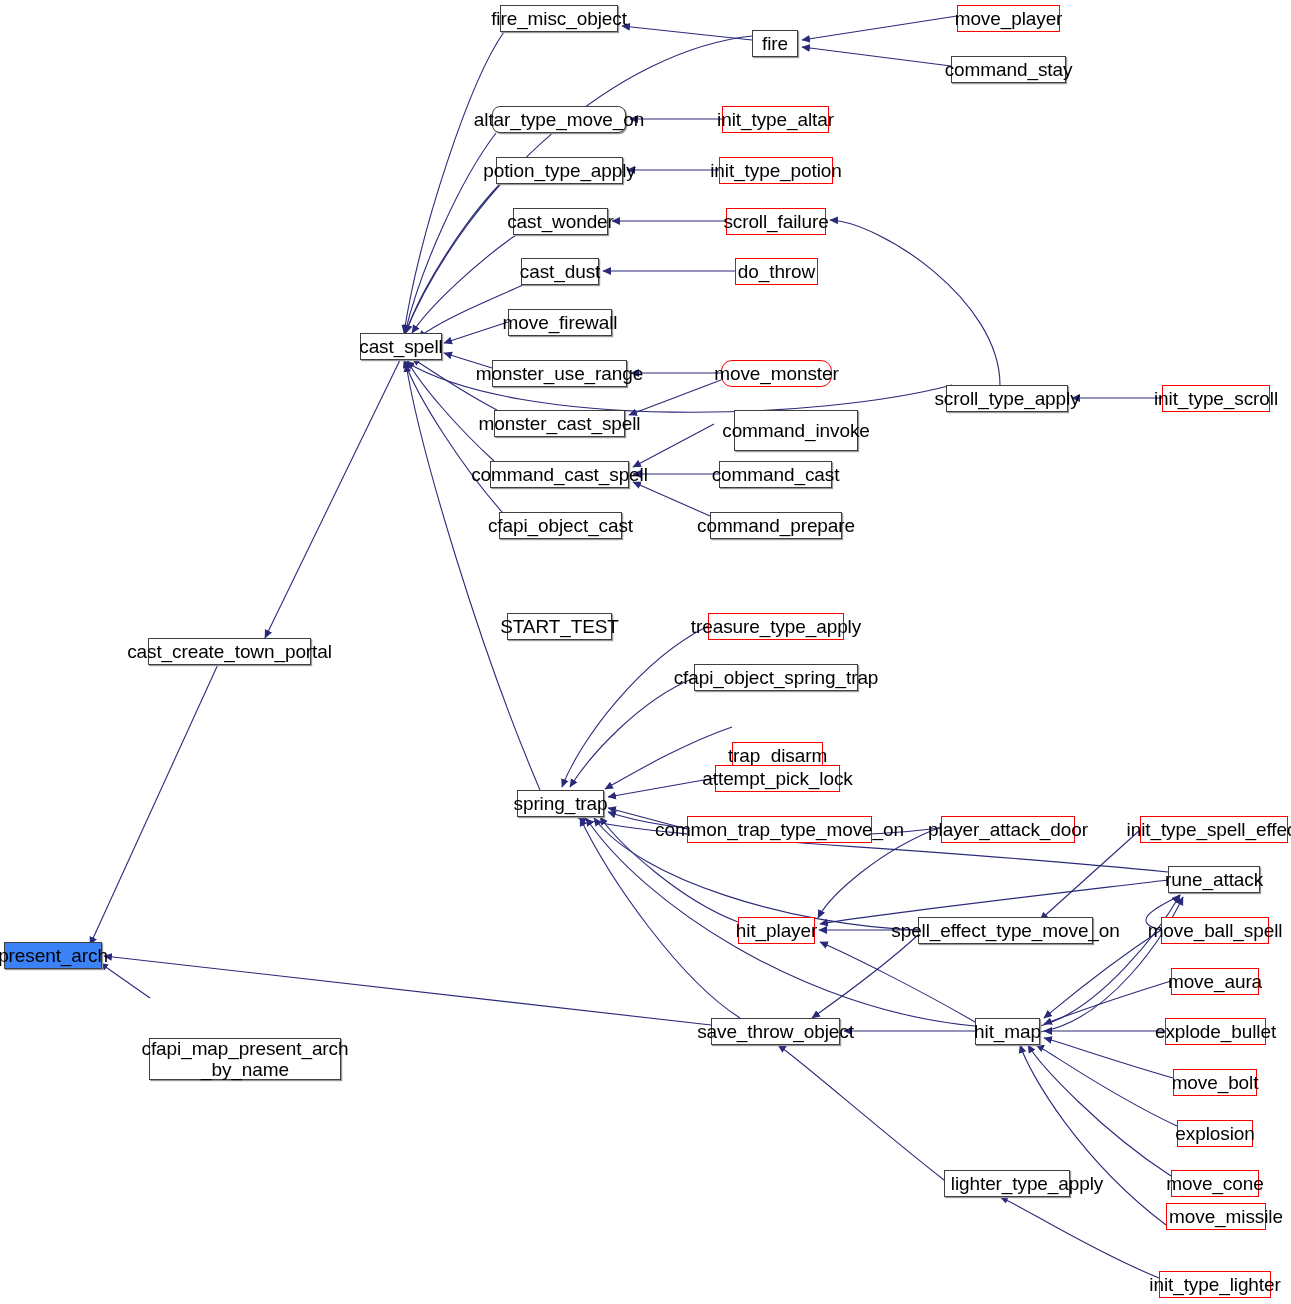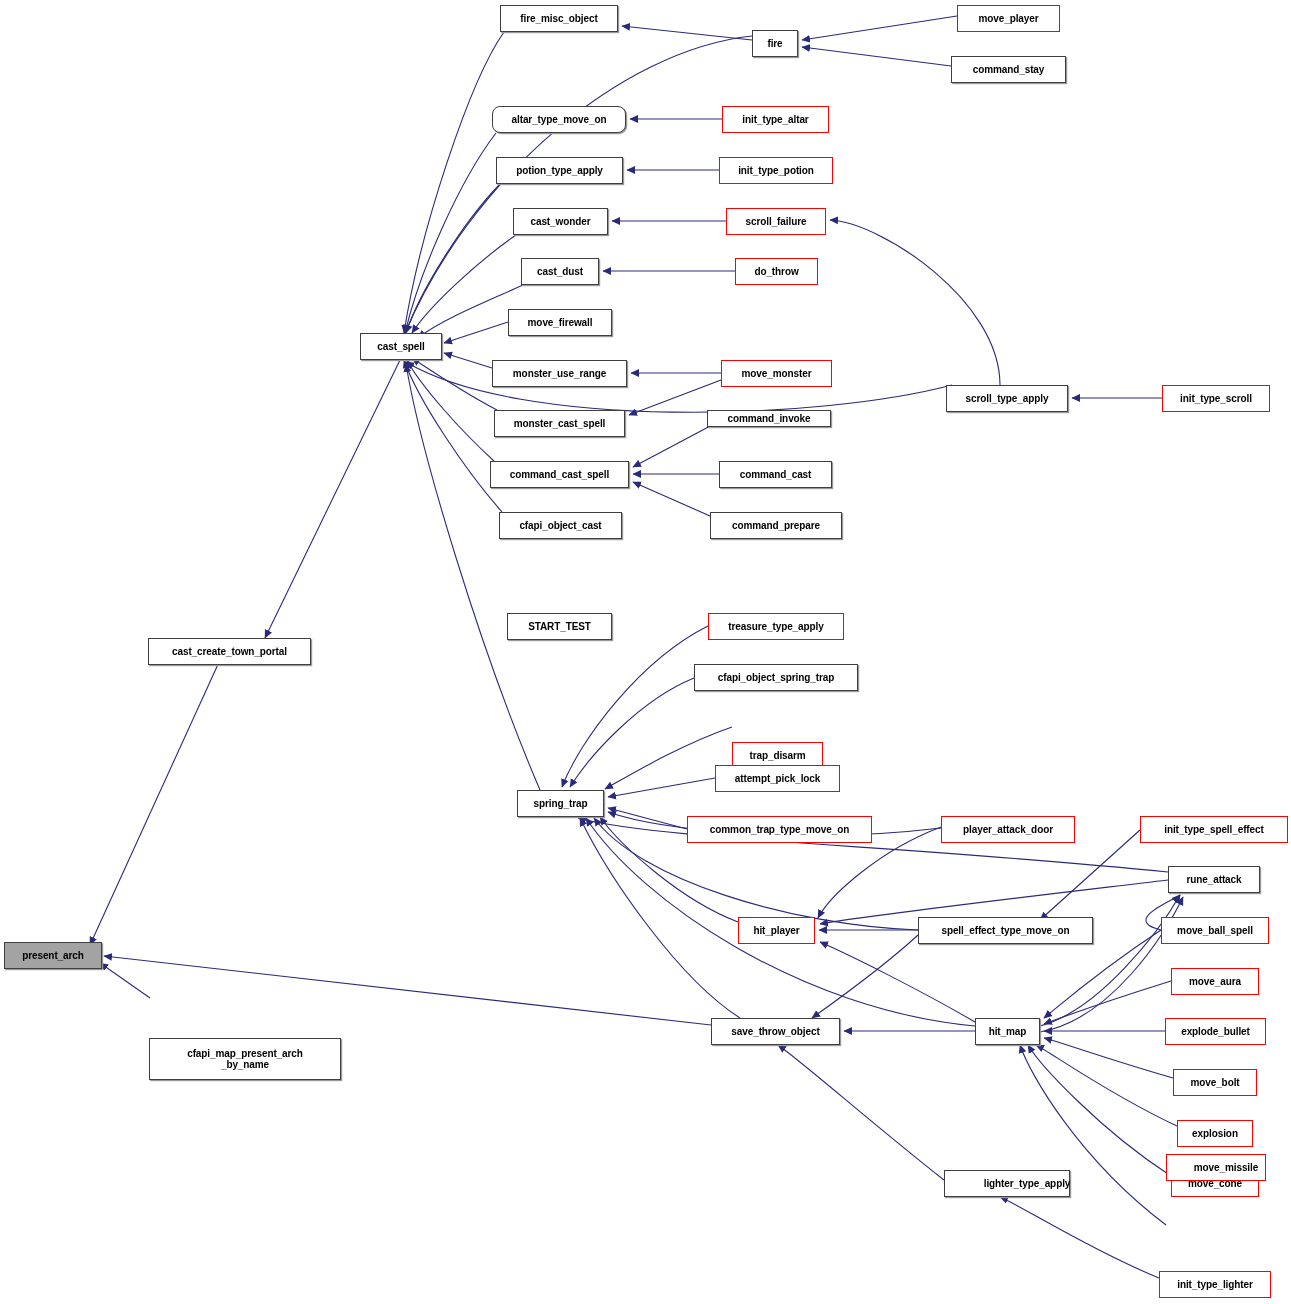--- a/index.html
+++ b/index.html
@@ -1,24 +1,24 @@
 <!DOCTYPE html>
 <html><head>
 <meta charset="utf-8">
 <style>
   html,body{margin:0;padding:0;background:#ffffff;}
   body{font-family:"Liberation Sans", sans-serif;}
   #graph{position:relative;width:1291px;height:1304px;background:#fff;overflow:hidden;}
   #edges{position:absolute;left:0;top:0;width:1291px;height:1304px;}
   .node{position:absolute;box-sizing:border-box;display:flex;align-items:center;justify-content:center;
-        background:#ffffff;font-size:10px;color:#000000;line-height:1.12;text-align:center;
-        white-space:pre-line;letter-spacing:-0.1px;font-weight:bold;}
+        background:#ffffff;font-size:19px;color:#000000;line-height:1.12;text-align:center;
+        white-space:pre-line;letter-spacing:-0.1px;}
   .node.black{border:1px solid #3f3f3f;box-shadow:1.2px 1.2px 0 0 #9a9a9a;}
   .node.red{border:1.6px solid #ff0000;}
-  .node.root{border:1px solid #3f3f3f;background:#a3a3a3;box-shadow:1.2px 1.2px 0 0 #9a9a9a;}
+  .node.root{border:1px solid #3f3f3f;background:#3b82f6;box-shadow:1.2px 1.2px 0 0 #9a9a9a;}
 </style>
 </head>
 <body>
 
 <div id="graph">
   <svg id="edges" viewBox="0 0 1291 1304">
     <defs>
       <marker id="ah" markerWidth="9" markerHeight="9" refX="8" refY="4.5" orient="auto" markerUnits="userSpaceOnUse">
         <path d="M0,0.6 L8.6,4.5 L0,8.4 Z" fill="#2a2a7a"></path>
       </marker>
@@ -99,23 +99,23 @@
     <div class="node black" style="left: 492px; top: 106px; width: 134px; height: 27px; border-radius: 8px;">altar_type_move_on</div>
     <div class="node red" style="left: 722px; top: 106px; width: 107px; height: 27px;">init_type_altar</div>
     <div class="node black" style="left: 496px; top: 157px; width: 127px; height: 27px;">potion_type_apply</div>
     <div class="node red" style="left: 719px; top: 157px; width: 114px; height: 27px;">init_type_potion</div>
     <div class="node black" style="left: 513px; top: 208px; width: 95px; height: 27px;">cast_wonder</div>
     <div class="node red" style="left: 726px; top: 208px; width: 100px; height: 27px;">scroll_failure</div>
     <div class="node black" style="left: 521px; top: 258px; width: 78px; height: 27px;">cast_dust</div>
     <div class="node red" style="left: 735px; top: 258px; width: 83px; height: 27px;">do_throw</div>
     <div class="node black" style="left: 508px; top: 309px; width: 104px; height: 27px;">move_firewall</div>
     <div class="node black" style="left: 492px; top: 360px; width: 135px; height: 27px; text-align: right;">monster_use_range</div>
-    <div class="node red" style="left: 721px; top: 360px; width: 111px; height: 27px;">move_monster</div>
+    <div class="node red" style="left: 721px; top: 360px; width: 111px; height: 27px; border-radius: 11px;">move_monster</div>
     <div class="node black" style="left: 494px; top: 410px; width: 131px; height: 27px;">monster_cast_spell</div>
-    <div class="node black" style="left: 707px; top: 410px; width: 124px; height: 17px;">command_invoke</div>
+    <div class="node black" style="left: 734px; top: 410px; width: 124px; height: 41px;">command_invoke</div>
     <div class="node black" style="left: 490px; top: 461px; width: 139px; height: 27px;">command_cast_spell</div>
     <div class="node black" style="left: 719px; top: 461px; width: 113px; height: 27px;">command_cast</div>
     <div class="node black" style="left: 499px; top: 512px; width: 123px; height: 27px;">cfapi_object_cast</div>
     <div class="node black" style="left: 710px; top: 512px; width: 132px; height: 27px;">command_prepare</div>
     <div class="node black" style="left: 946px; top: 385px; width: 122px; height: 27px;">scroll_type_apply</div>
     <div class="node red" style="left: 1162px; top: 385px; width: 108px; height: 27px;">init_type_scroll</div>
     <div class="node black" style="left: 507px; top: 613px; width: 105px; height: 27px;">START_TEST</div>
     <div class="node black" style="left: 517px; top: 790px; width: 87px; height: 27px;">spring_trap</div>
     <div class="node red" style="left: 708px; top: 613px; width: 136px; height: 27px;">treasure_type_apply</div>
     <div class="node black" style="left: 694px; top: 664px; width: 164px; height: 27px;">cfapi_object_spring_trap</div>
@@ -128,16 +128,16 @@
     <div class="node red" style="left: 738px; top: 917px; width: 77px; height: 27px;">hit_player</div>
     <div class="node black" style="left: 918px; top: 917px; width: 175px; height: 27px;">spell_effect_type_move_on</div>
     <div class="node red" style="left: 1161px; top: 917px; width: 108px; height: 27px;">move_ball_spell</div>
     <div class="node red" style="left: 1171px; top: 968px; width: 88px; height: 27px;">move_aura</div>
     <div class="node black" style="left: 711px; top: 1018px; width: 129px; height: 27px;">save_throw_object</div>
     <div class="node black" style="left: 975px; top: 1018px; width: 65px; height: 27px;">hit_map</div>
     <div class="node red" style="left: 1165px; top: 1018px; width: 101px; height: 27px;">explode_bullet</div>
     <div class="node red" style="left: 1173px; top: 1069px; width: 84px; height: 27px;">move_bolt</div>
     <div class="node red" style="left: 1177px; top: 1120px; width: 76px; height: 27px;">explosion</div>
     <div class="node red" style="left: 1171px; top: 1170px; width: 88px; height: 27px;">move_cone</div>
-    <div class="node red" style="left: 1166px; top: 1154px; width: 100px; height: 27px; padding-left: 20px;">move_missile</div>
+    <div class="node red" style="left: 1166px; top: 1203px; width: 100px; height: 27px; padding-left: 20px;">move_missile</div>
     <div class="node black" style="left: 944px; top: 1170px; width: 126px; height: 27px; padding-left: 40px;">lighter_type_apply</div>
     <div class="node red" style="left: 1159px; top: 1271px; width: 112px; height: 27px;">init_type_lighter</div>
   </div>
 
 </body></html>

